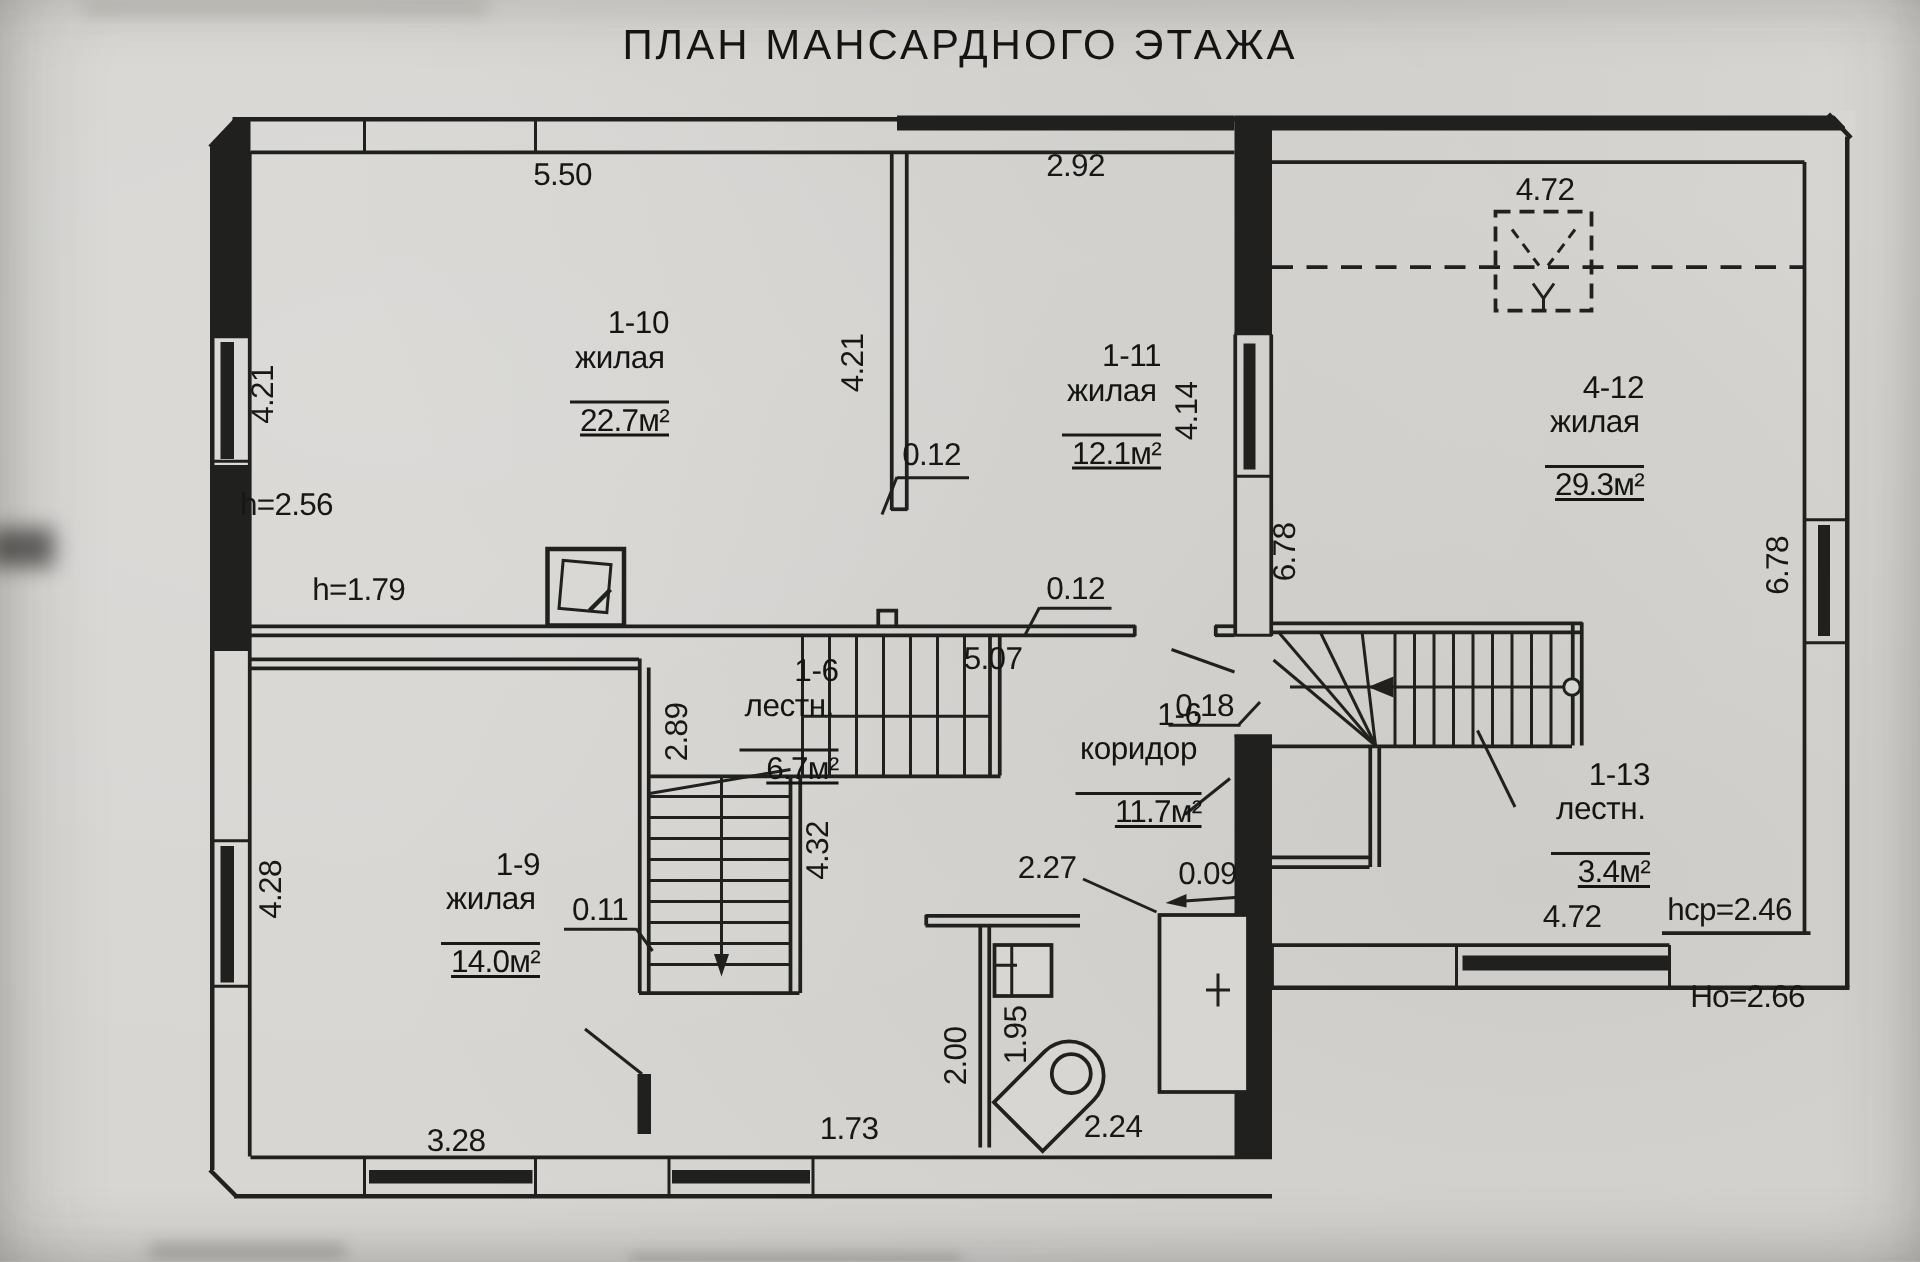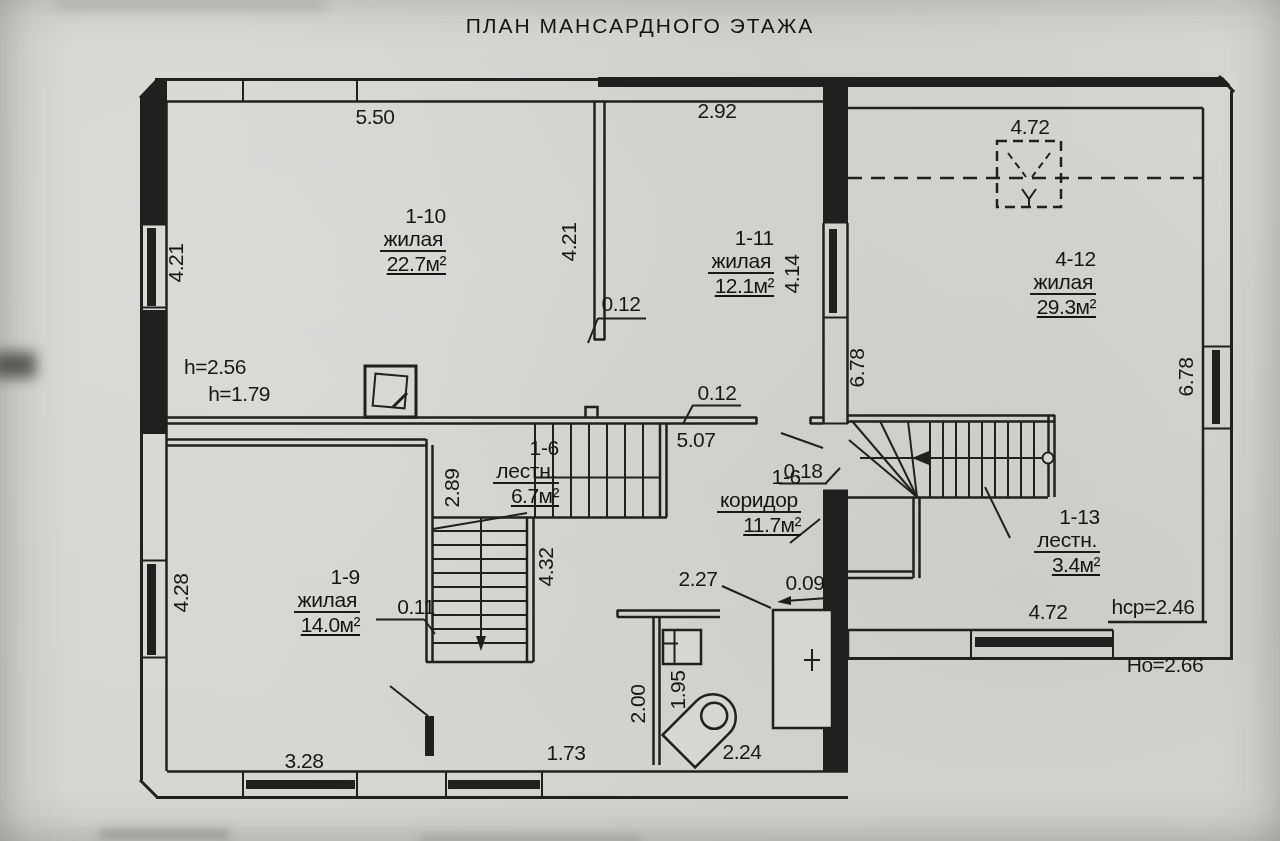--- a/index.html
+++ b/index.html
@@ -14,33 +14,33 @@
                 inset -35px 0 60px -35px rgba(40,38,34,.20),
                 inset 0 -25px 50px -25px rgba(40,38,34,.22),
                 inset 0 25px 50px -25px rgba(40,38,34,.12);
     font-family:"Liberation Sans", sans-serif;
     color:#1b1b19;
   }
   svg{position:absolute;left:0;top:0;}
   .lbl{position:absolute;white-space:nowrap;}
   .title{
     left:0;top:14px;width:1280px;text-align:center;
-    font-size:21px;letter-spacing:2px;font-weight:500;color:#141412;
+    font-size:28px;letter-spacing:2px;font-weight:500;color:#141412;
   }
   .dim{
     font-size:21px;letter-spacing:-0.5px;width:64px;text-align:center;
     color:#171715;
   }
   .dim.wide{width:110px;}
   .rot{transform:rotate(-90deg);transform-origin:center;}
   .room{
     position:absolute;width:120px;text-align:right;
     font-size:21px;line-height:23px;letter-spacing:-0.3px;color:#141412;
   }
-  .rtype{display:inline-block;border-bottom:2px solid #1b1b19;padding:0 3px 0 3px;}
+  .rtype{display:inline-block;border-bottom:2px solid #1b1b19;padding:0 3px 17px 3px;}
   .rarea{letter-spacing:-0.5px;text-decoration:underline;}
   .smudge{position:absolute;pointer-events:none;}
 </style>
 </head>
 <body>
 
 <div class="page">
 
   <div class="lbl title">ПЛАН МАНСАРДНОГО ЭТАЖА</div>
 
@@ -293,37 +293,37 @@
   <div class="lbl dim" style="left:343px;top:105px">5.50</div>
   <div class="lbl dim" style="left:685px;top:99px">2.92</div>
   <div class="lbl dim" style="left:998px;top:115px">4.72</div>
   <div class="lbl dim rot" style="left:144px;top:251px">4.21</div>
   <div class="lbl dim rot" style="left:537px;top:230px">4.21</div>
   <div class="lbl dim rot" style="left:760px;top:262px">4.14</div>
   <div class="lbl dim rot" style="left:825px;top:356px">6.78</div>
   <div class="lbl dim rot" style="left:1154px;top:365px">6.78</div>
   <div class="lbl dim" style="left:589px;top:292px">0.12</div>
   <div class="lbl dim" style="left:685px;top:381px">0.12</div>
-  <div class="lbl dim" style="left:664px;top:428px">5.07</div>
+  <div class="lbl dim" style="left:630px;top:428px">5.07</div>
   <div class="lbl dim" style="left:771px;top:459px">0.18</div>
   <div class="lbl dim rot" style="left:420px;top:476px">2.89</div>
   <div class="lbl dim rot" style="left:514px;top:555px">4.32</div>
-  <div class="lbl dim" style="left:384px;top:595px">0.11</div>
+  <div class="lbl dim" style="left:368px;top:595px">0.11</div>
   <div class="lbl dim rot" style="left:149px;top:581px">4.28</div>
   <div class="lbl dim" style="left:666px;top:567px">2.27</div>
   <div class="lbl dim" style="left:773px;top:571px">0.09</div>
   <div class="lbl dim rot" style="left:606px;top:692px">2.00</div>
   <div class="lbl dim rot" style="left:646px;top:678px">1.95</div>
   <div class="lbl dim" style="left:710px;top:740px">2.24</div>
   <div class="lbl dim" style="left:534px;top:741px">1.73</div>
   <div class="lbl dim" style="left:272px;top:749px">3.28</div>
   <div class="lbl dim" style="left:1016px;top:600px">4.72</div>
   <div class="lbl dim wide" style="left:1098px;top:595px">hср=2.46</div>
   <div class="lbl dim wide" style="left:1110px;top:653px">Но=2.66</div>
-  <div class="lbl dim wide" style="left:160px;top:355px;text-align:center">h=2.56</div>
+  <div class="lbl dim wide" style="left:160px;top:325px;text-align:left">h=2.56</div>
   <div class="lbl dim wide" style="left:160px;top:382px;text-align:right">h=1.79</div>
 
   <div class="smudge" style="left:-8px;top:352px;width:44px;height:26px;background:#3f3e3c;filter:blur(7px);opacity:.8"></div>
   <div class="smudge" style="left:100px;top:830px;width:130px;height:8px;background:#6d6c69;filter:blur(5px);opacity:.5"></div>
   <div class="smudge" style="left:420px;top:836px;width:220px;height:6px;background:#82817e;filter:blur(4px);opacity:.5"></div>
   <div class="smudge" style="left:55px;top:0;width:270px;height:9px;background:#98978f;filter:blur(6px);opacity:.55"></div>
 
 </div>
 
 </body></html>

